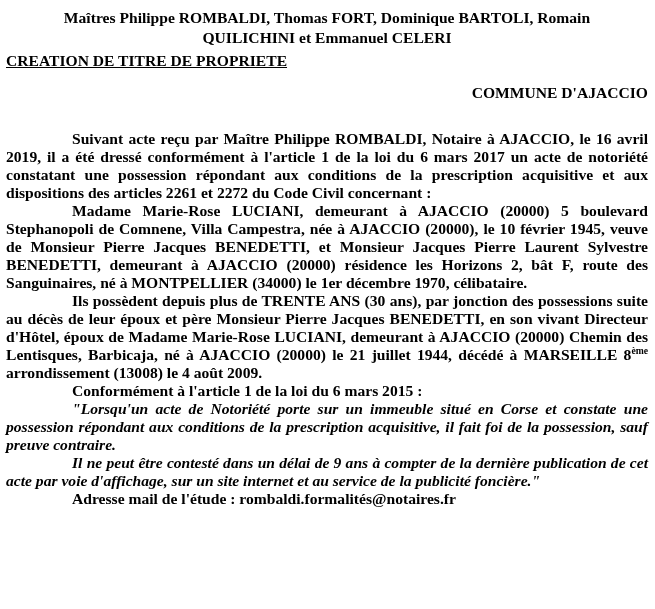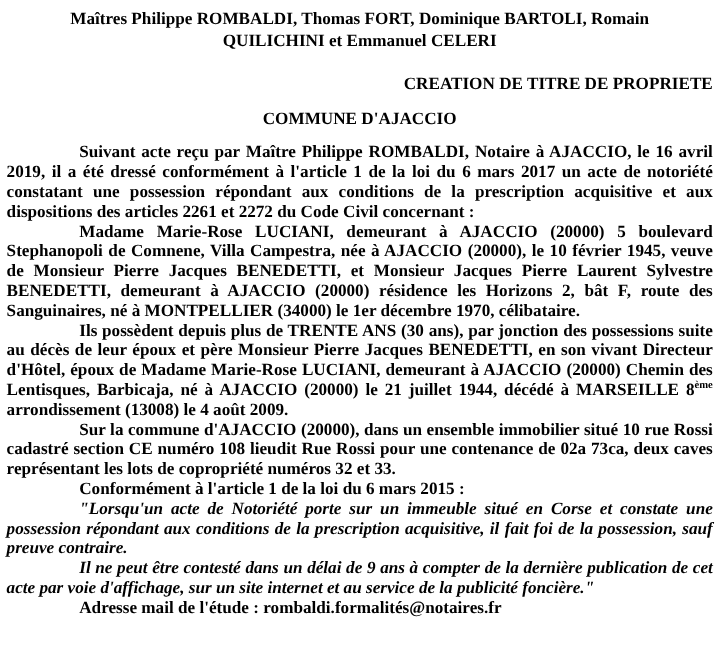--- a/index.html
+++ b/index.html
@@ -25,29 +25,30 @@
   }
   .header {
     text-align: center;
     line-height: 19.5px;
   }
   .header-names {
     max-width: 580px;
     margin: 0 auto;
   }
   .doc-title {
-    text-align: right;
-    margin-top: 21px;
+    text-align: left;
+    text-decoration: underline;
+    margin-top: 5px;
   }
   .doc-subtitle {
-    text-align: center;
+    text-align: right;
     margin-top: 14px;
   }
   .body-text {
-    margin-top: 12px;
+    margin-top: 28px;
   }
   .para {
     text-align: justify;
     text-indent: 66px;
     margin: 0;
   }
   .quote {
     font-style: italic;
   }
   sup.sup {
@@ -71,21 +72,20 @@
 
   <div class="body-text">
 
     <p class="para">Suivant acte reçu par Maître Philippe ROMBALDI, Notaire à AJACCIO, le 16 avril 2019, il a été dressé conformément à l'article 1 de la loi du 6 mars 2017 un acte de notoriété constatant une possession répondant aux conditions de la prescription acquisitive et aux dispositions des articles 2261 et 2272 du Code Civil concernant :</p>
 
     <p class="para">Madame Marie-Rose LUCIANI, demeurant à AJACCIO (20000) 5 boulevard Stephanopoli de Comnene, Villa Campestra, née à AJACCIO (20000), le 10 février 1945, veuve de Monsieur Pierre Jacques BENEDETTI, et Monsieur Jacques Pierre Laurent Sylvestre BENEDETTI, demeurant à AJACCIO (20000) résidence les Horizons 2, bât F, route des Sanguinaires, né à MONTPELLIER (34000) le 1er décembre 1970, célibataire.</p>
 
     <p class="para"><span>Ils possèdent depuis plus de TRENTE ANS (30 ans), par jonction des possessions suite au décès de leur époux et père Monsieur Pierre Jacques BENEDETTI, en son vivant Directeur d'Hôtel, époux de Madame Marie-Rose LUCIANI, demeurant à AJACCIO (20000) Chemin des Lentisques, Barbicaja, né à AJACCIO (20000) le 21 juillet 1944, décédé à MARSEILLE 8</span><sup class="sup">ème</sup><span> arrondissement (13008) le 4 août 2009.</span></p>
 
 
-    <p class="para">Sur la commune d'AJACCIO (20000), dans un ensemble immobilier situé 10 rue Rossi cadastré section CE numéro 108 lieudit Rue Rossi pour une contenance de 02a 73ca, deux caves représentant les lots de copropriété numéros 32 et 33.</p>
 
     <p class="para">Conformément à l'article 1 de la loi du 6 mars 2015 :</p>
 
     <p class="para quote">"Lorsqu'un acte de Notoriété porte sur un immeuble situé en Corse et constate une possession répondant aux conditions de la prescription acquisitive, il fait foi de la possession, sauf preuve contraire.</p>
 
     <p class="para quote">Il ne peut être contesté dans un délai de 9 ans à compter de la dernière publication de cet acte par voie d'affichage, sur un site internet et au service de la publicité foncière."</p>
 
     <p class="para">Adresse mail de l'étude : rombaldi.formalités@notaires.fr</p>
 
   </div>

